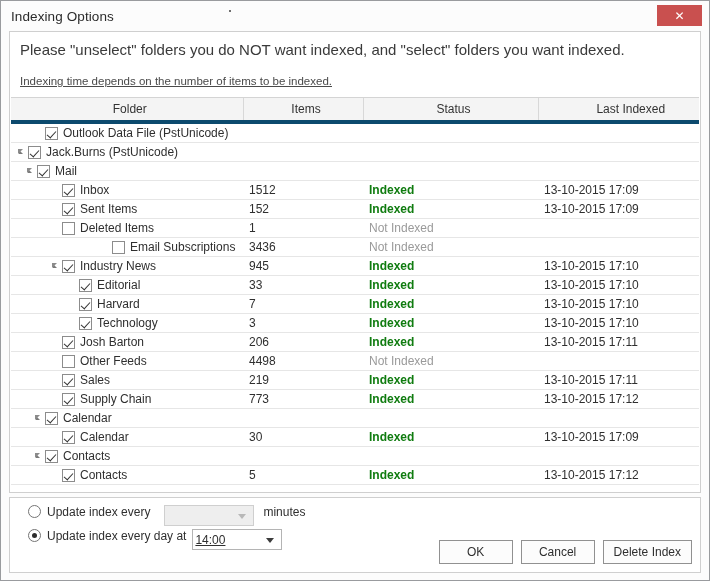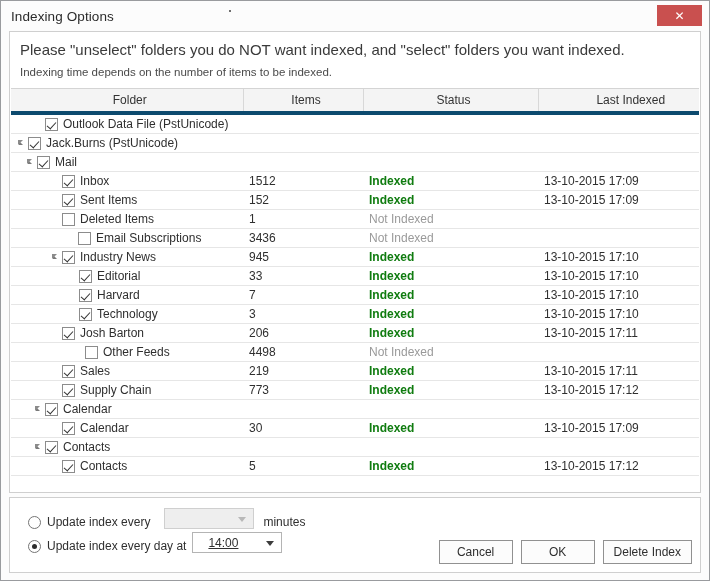--- a/index.html
+++ b/index.html
@@ -69,22 +69,23 @@
   }
   #instr-main {
     font-size: 15px;
     color: #3a3a3a;
     line-height: 20px;
     white-space: nowrap;
   }
   #instr-sub {
     font-size: 11.5px;
     color: #4a4a4a;
-    margin-top: 5px;
+    margin-top: 14px;
     line-height: 14px;
+    text-decoration: underline;
   }
   
   #tree-wrap {
     margin: 3px 1px 1px 1px;
     border-top: 1px solid #d4d4d4;
     flex: 1 1 auto;
     display: flex;
     flex-direction: column;
     min-height: 0;
     overflow: hidden;
@@ -197,21 +198,21 @@
     height: 76px;
     box-sizing: border-box;
   }
   #sched-title {
     font-size: 14px;
     color: #3a3a3a;
     margin-bottom: 6px;
   }
   .sched-row {
     display: flex;
-    align-items: flex-end;
+    align-items: flex-start;
     height: 24px;
     margin-left: 8px;
   }
   .radio {
     width: 13px; height: 13px;
     border: 1px solid #757575;
     border-radius: 50%;
     background: #ffffff;
     box-sizing: border-box;
     margin-right: 6px;
@@ -234,21 +235,21 @@
   }
   .combo {
     width: 90px; height: 21px;
     box-sizing: border-box;
     border: 1px solid #b4b4b4;
     background: #ffffff;
     display: flex;
     align-items: center;
     font-size: 12px;
     color: #2f2f2f;
-    padding-left: 15px;
+    padding-left: 2px;
     position: relative;
     cursor: pointer;
     text-decoration: underline;
   }
   .combo.disabled {
     background: #eeeeee;
     border-color: #cfcfcf;
     color: #b0b0b0;
   }
   .combo .arrow {
@@ -390,21 +391,21 @@
                   <span class="cbox"></span>
                   <span class="flabel">Deleted Items</span>
                 </div>
               </td>
               <td class="items">1</td>
               <td class="status"><span class="status-not">Not Indexed</span></td>
               <td class="last"></td>
             </tr>
             <tr>
               <td>
-                <div class="fcell" style="padding-left: 56px;">
+                <div class="fcell" style="padding-left: 56px; margin-left: 34px;">
                   <span class="twisty"></span>
                   <span class="cbox"></span>
                   <span class="flabel">Email Subscriptions</span>
                 </div>
               </td>
               <td class="items">3436</td>
               <td class="status"><span class="status-not">Not Indexed</span></td>
               <td class="last"></td>
             </tr>
             <tr>
@@ -462,21 +463,21 @@
                   <span class="cbox checked"></span>
                   <span class="flabel">Josh Barton</span>
                 </div>
               </td>
               <td class="items">206</td>
               <td class="status"><span class="status-indexed">Indexed</span></td>
               <td class="last">13-10-2015 17:11</td>
             </tr>
             <tr>
               <td>
-                <div class="fcell" style="padding-left: 63px;">
+                <div class="fcell" style="padding-left: 40px;">
                   <span class="twisty"></span>
                   <span class="cbox"></span>
                   <span class="flabel">Other Feeds</span>
                 </div>
               </td>
               <td class="items">4498</td>
               <td class="status"><span class="status-not">Not Indexed</span></td>
               <td class="last"></td>
             </tr>
             <tr>
@@ -574,19 +575,19 @@
       <span class="radio sel" id="radio-daily"></span>
       <span class="sched-label">Update index every day at</span>
       <span style="flex:0 0 6px"></span>
       <span class="combo" id="combo-daily">
         <span>14:00</span>
         <span class="arrow"></span>
       </span>
     </div>
 
     <div id="btn-row">
+      <button class="btn">OK</button>
       <button class="btn">Cancel</button>
-      <button class="btn">OK</button>
       <button class="btn">Delete Index</button>
     </div>
   </div>
 
 </div>
 
 </body></html>

